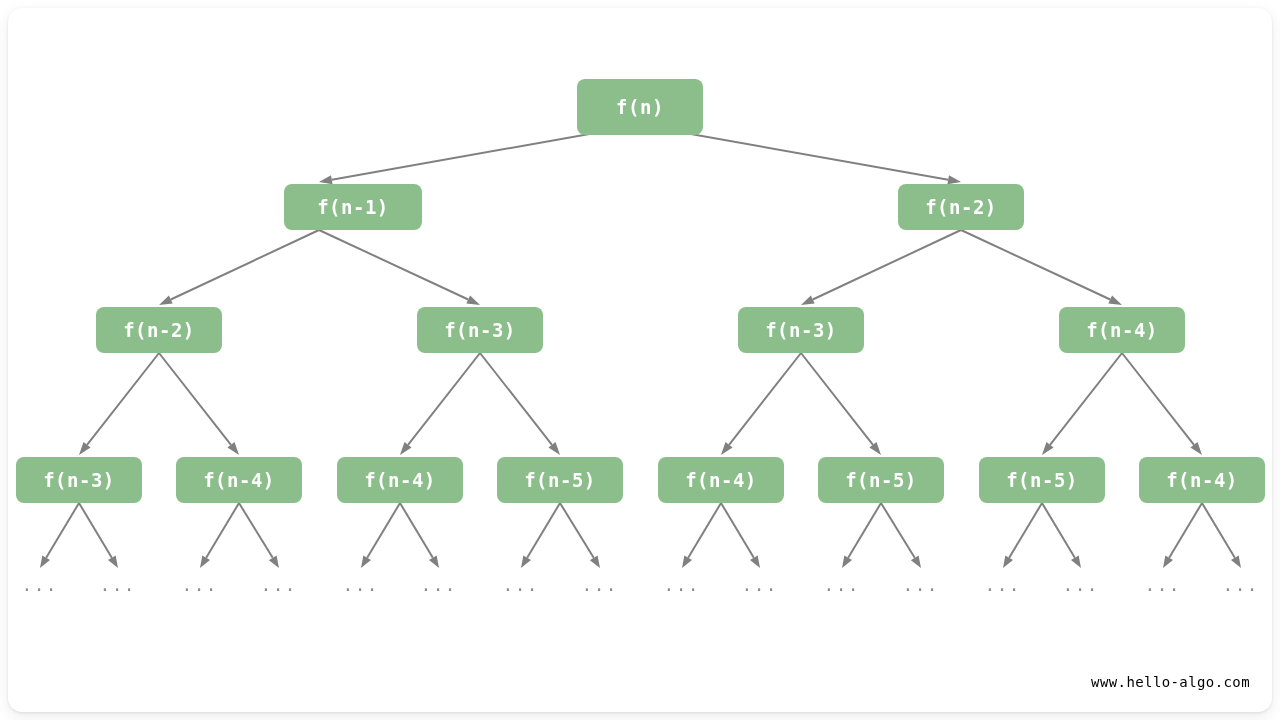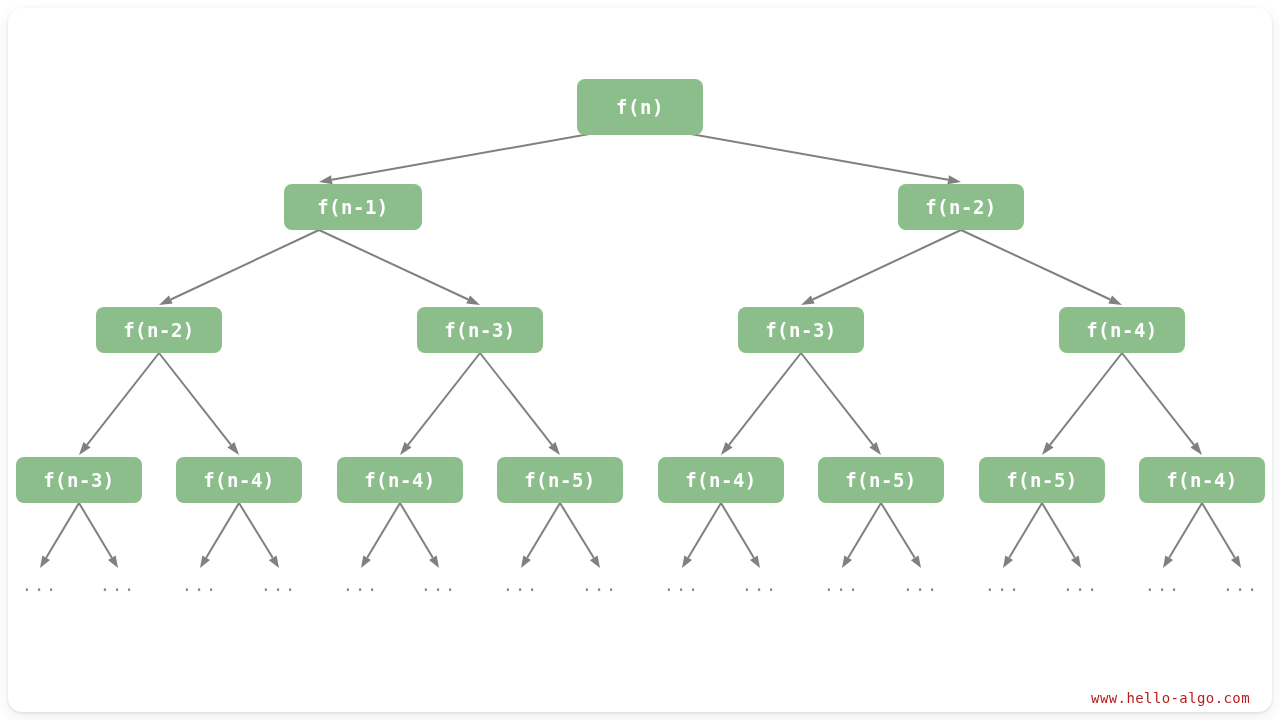--- a/index.html
+++ b/index.html
@@ -58,22 +58,22 @@
     color: #8a8a8a;
     font-family: "DejaVu Sans Mono", monospace;
     font-size: 17px;
     letter-spacing: 2px;
     text-align: center;
     white-space: nowrap;
   }
   #watermark {
     position: absolute;
     right: 22px;
-    bottom: 6px;
-    color: #b91c1c;
+    bottom: 22px;
+    color: #000000;
     font-family: "DejaVu Sans Mono", monospace;
     font-size: 14px;
     letter-spacing: 0.4px;
     white-space: nowrap;
     text-align: right;
   }
 </style>
 </head>
 <body>
 

